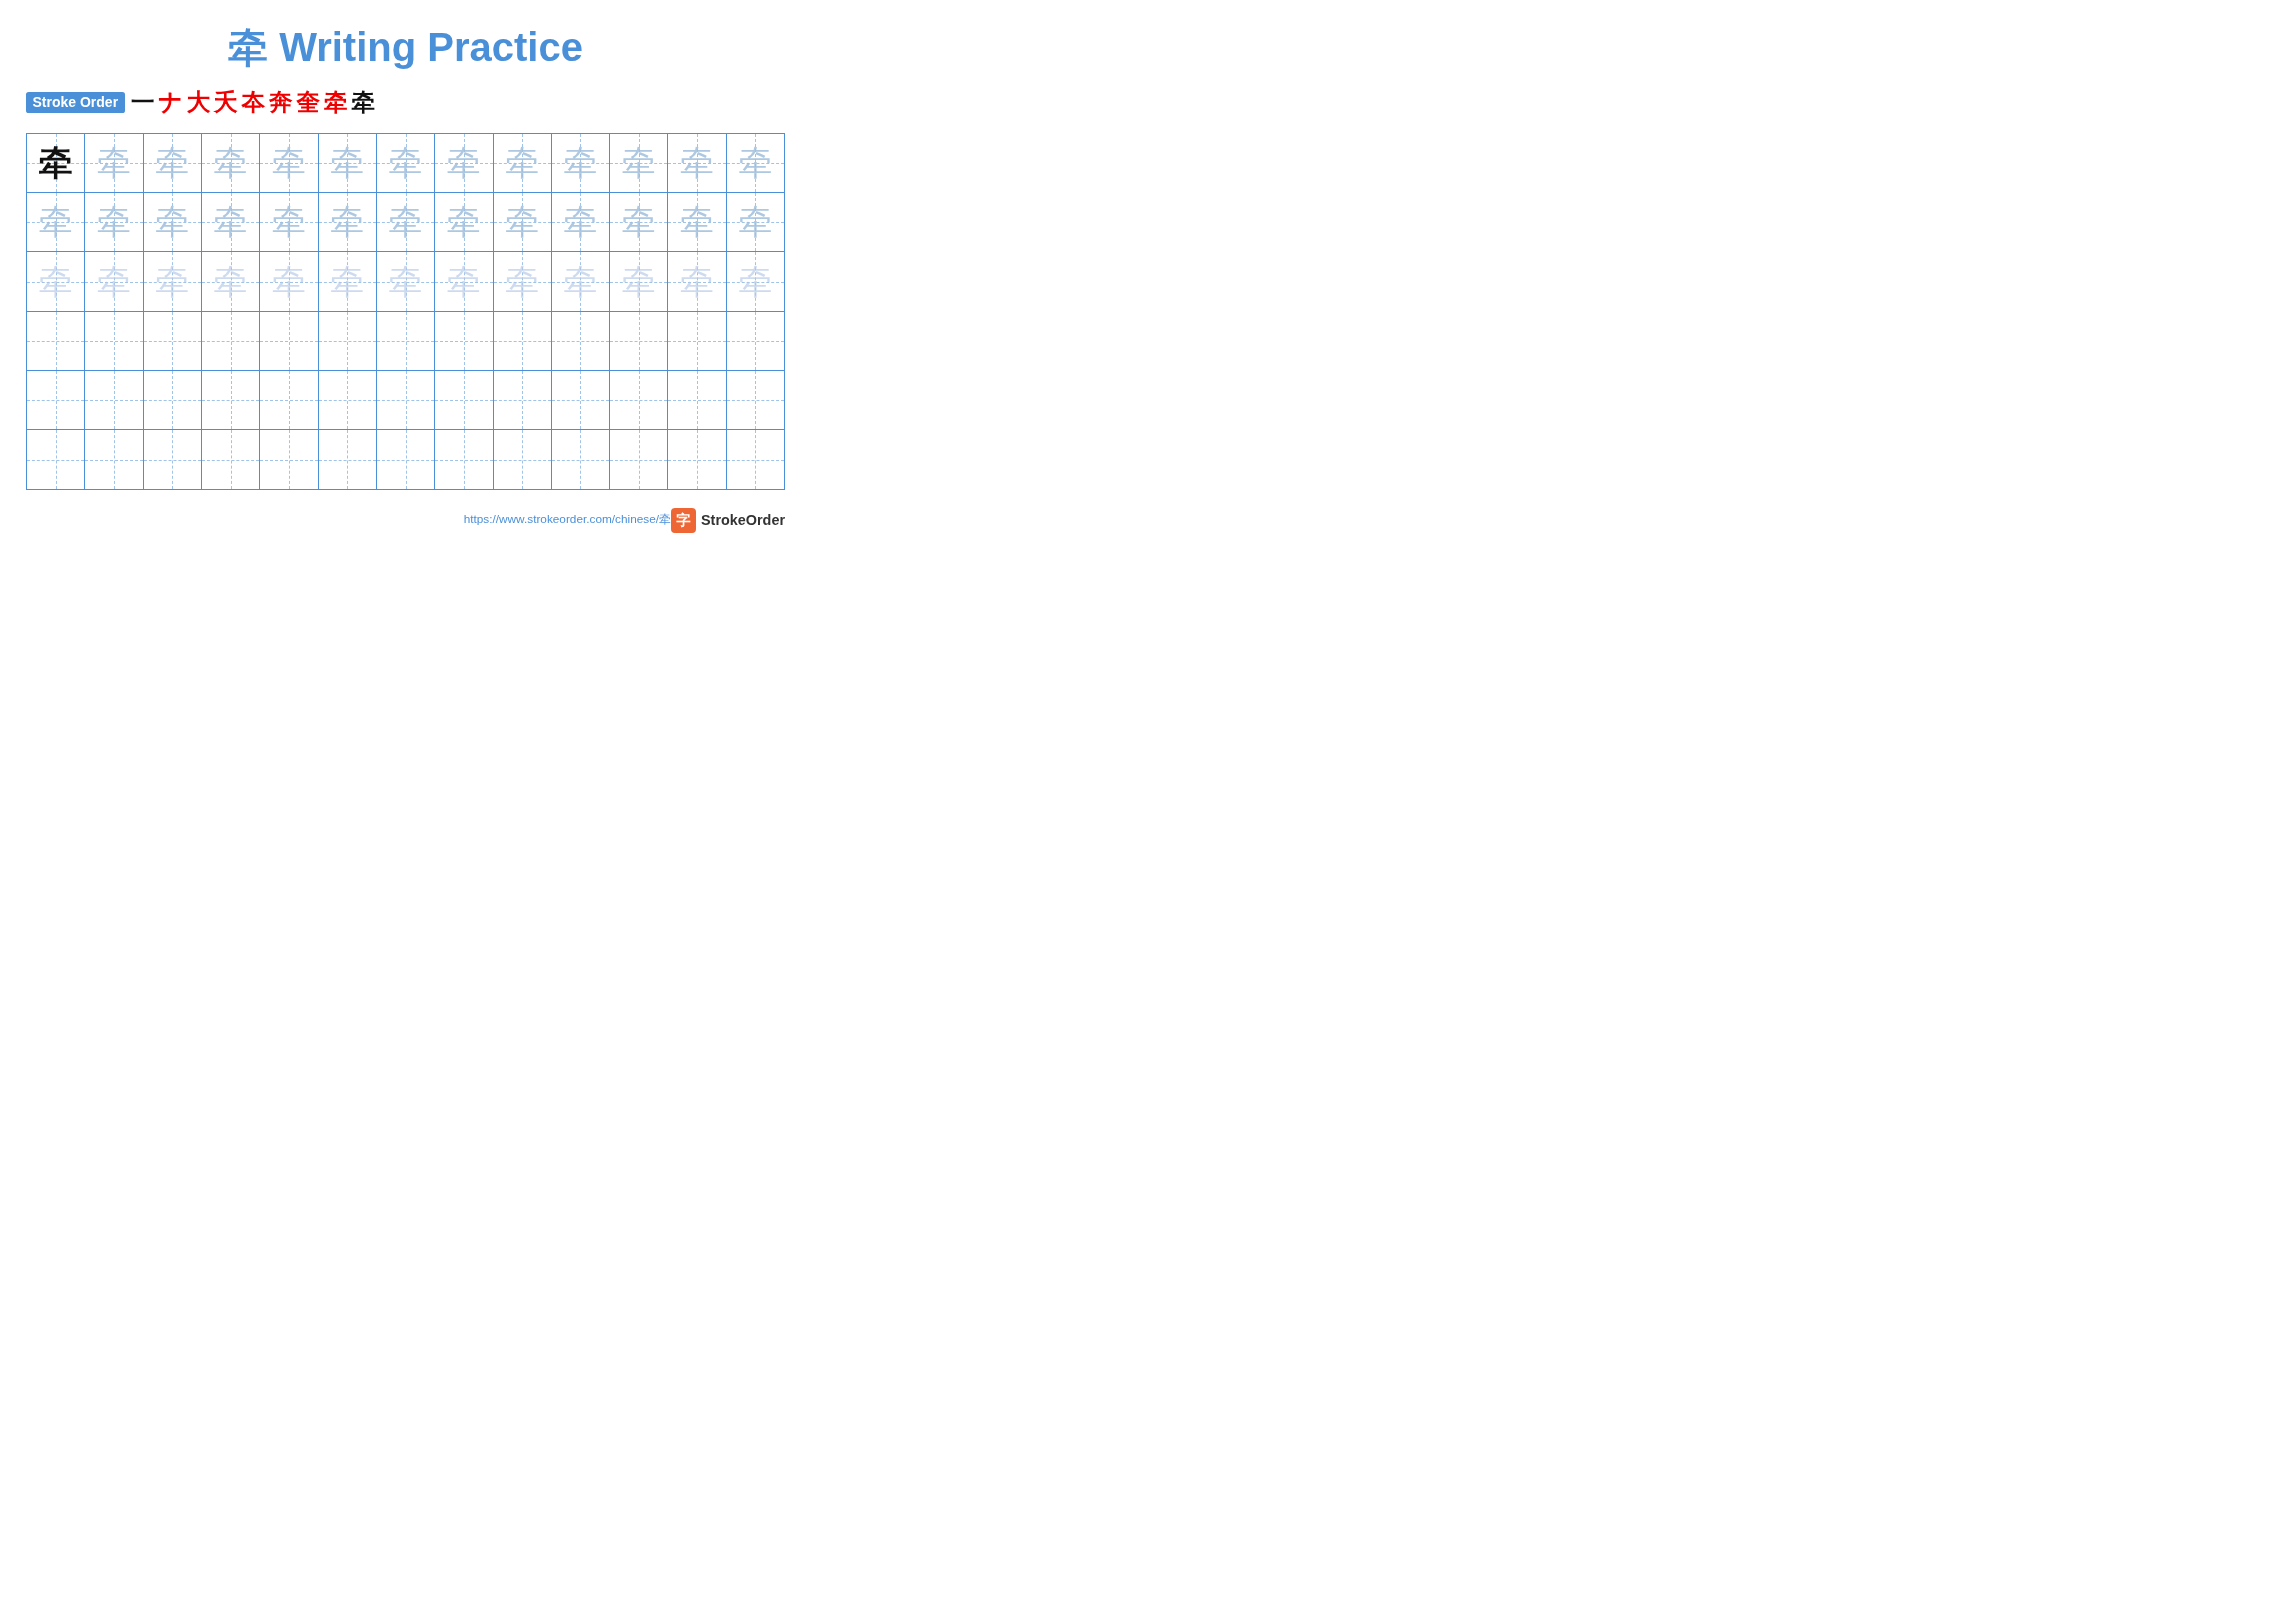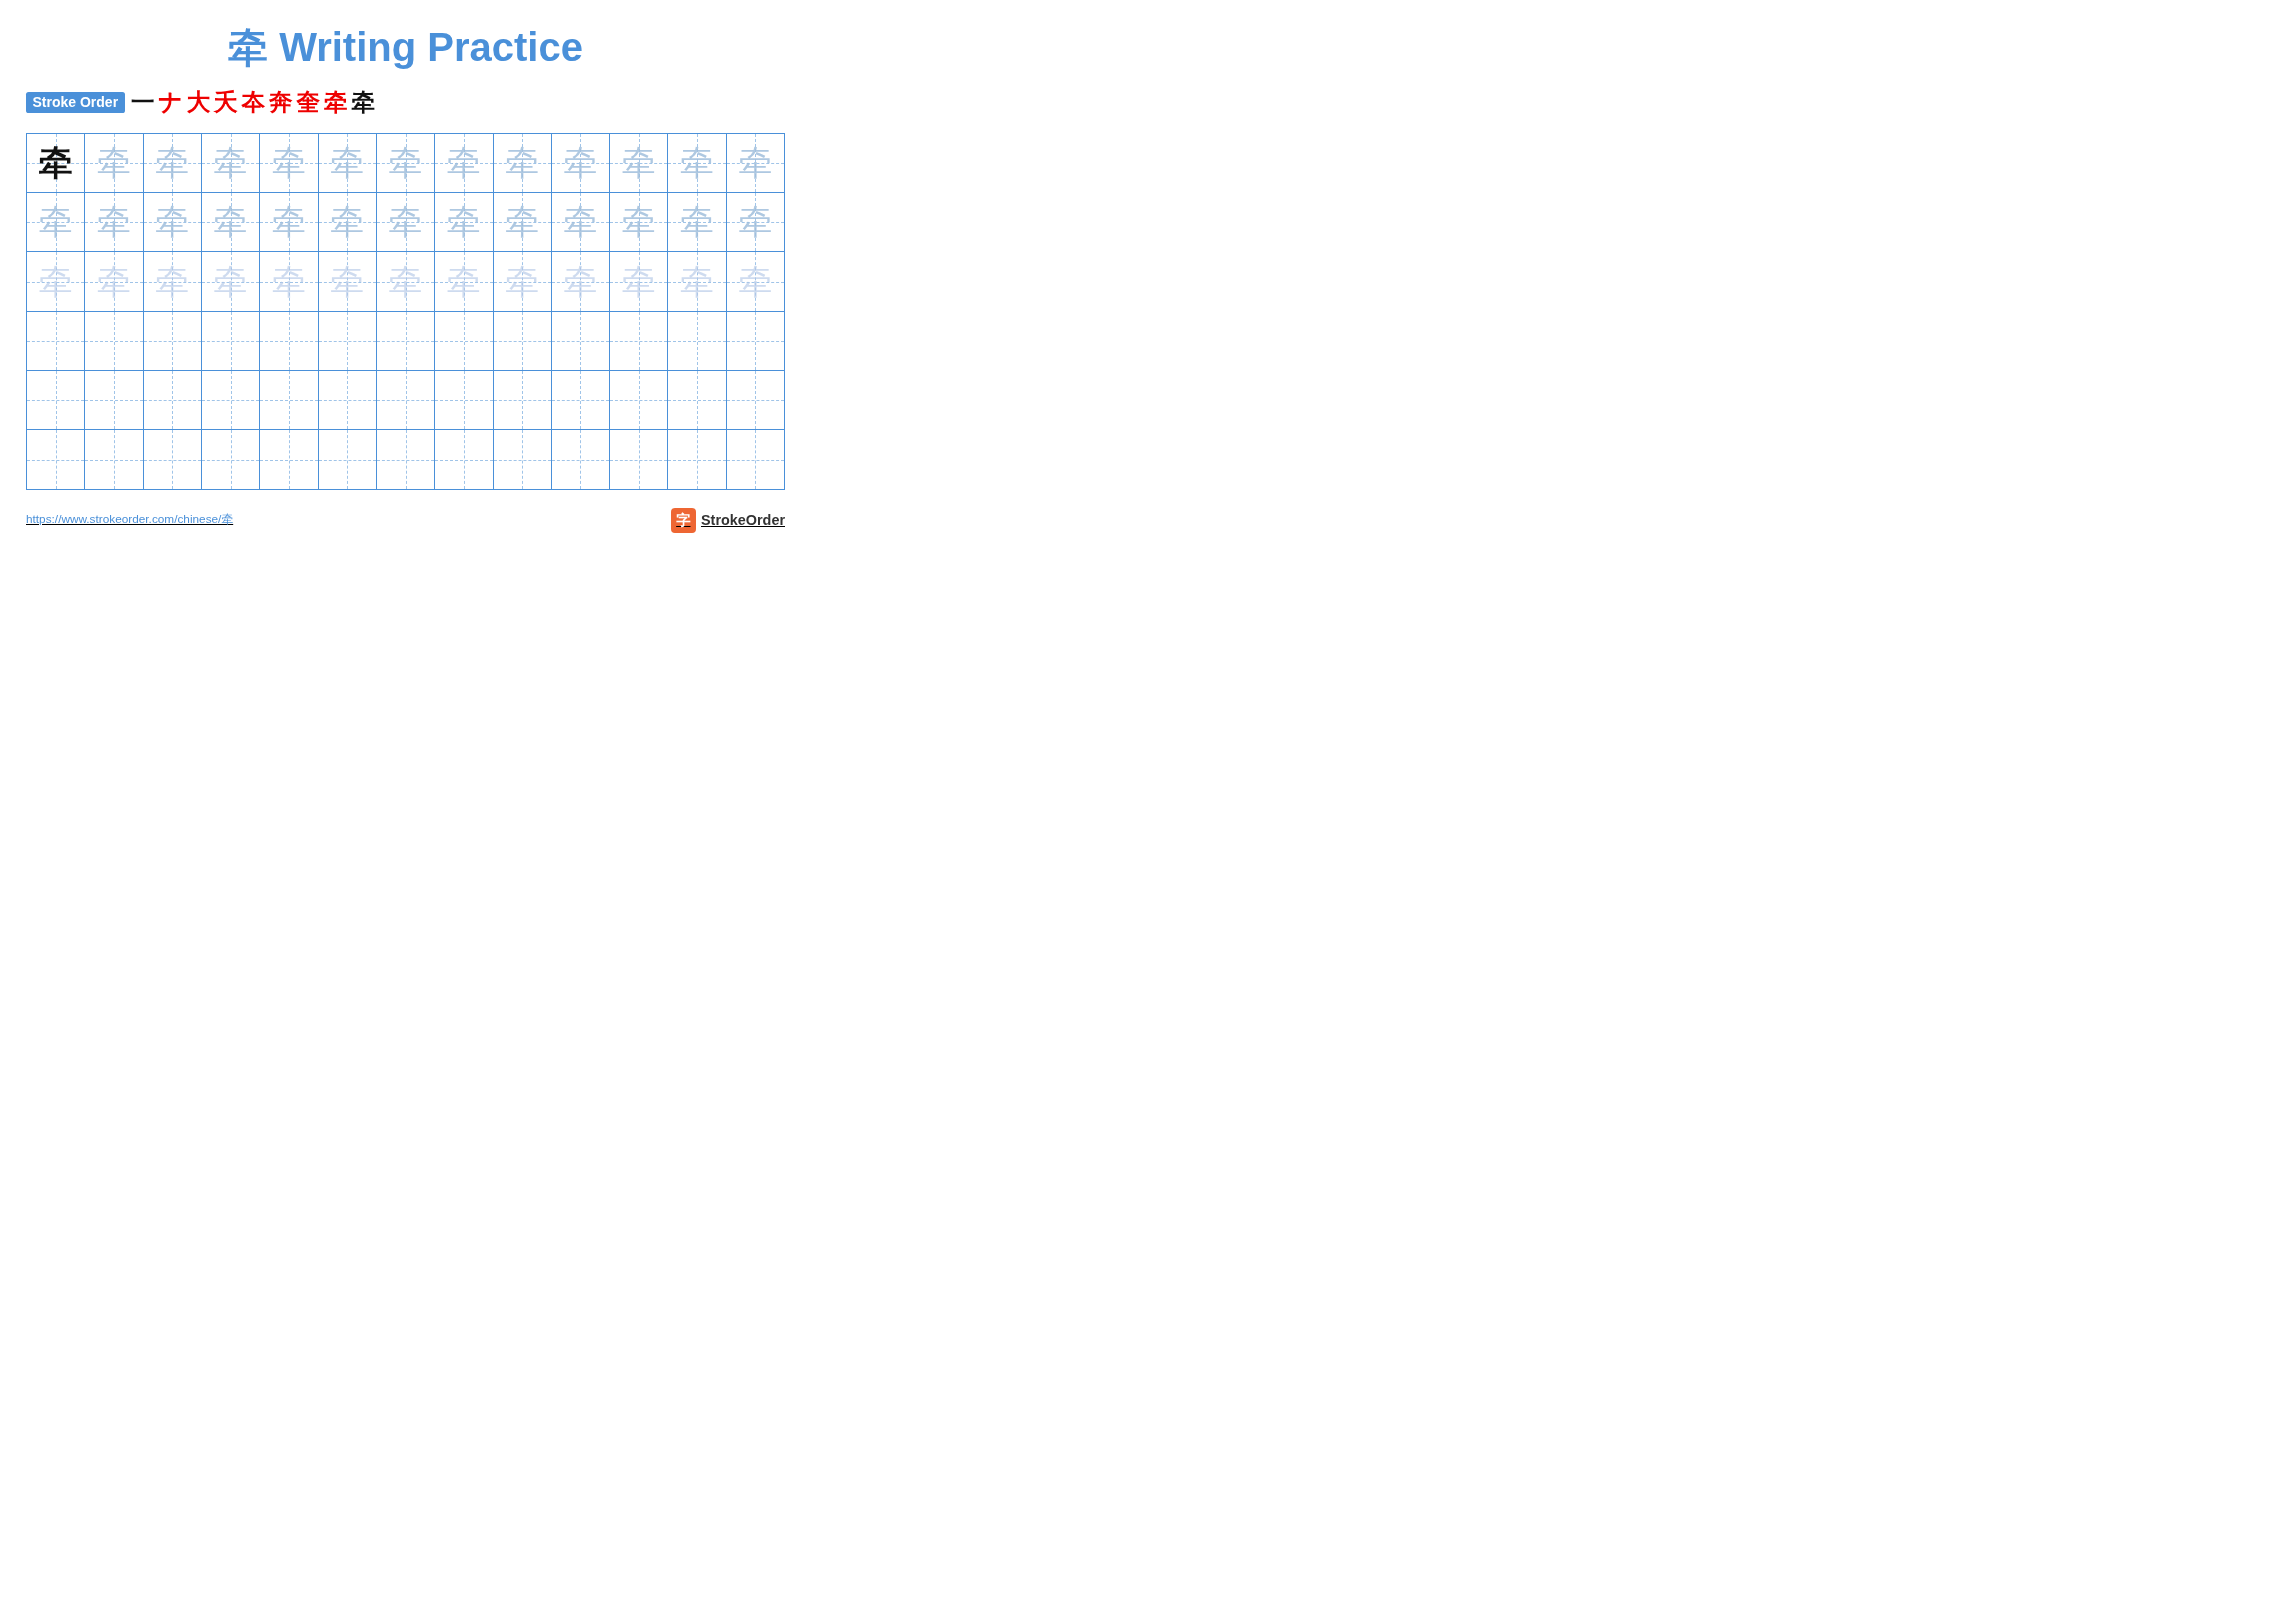--- a/index.html
+++ b/index.html
@@ -114,24 +114,23 @@
     .cell-char.light-1 {
       color: rgba(160,190,220,0.85);
     }
     .cell-char.light-2 {
       color: rgba(180,200,230,0.65);
     }
 
     
     .footer {
       display: flex;
-      justify-content: space-between;
+      justify-content: flex-end;
       align-items: center;
       margin-top: 18.3px;
-      text-decoration: underline;
     }
     .footer-url {
       color: #4a90d9;
       font-size: 11.8px;
     }
     .footer-logo {
       display: flex;
       align-items: center;
       gap: 5.2px;
       font-size: 14.4px;

